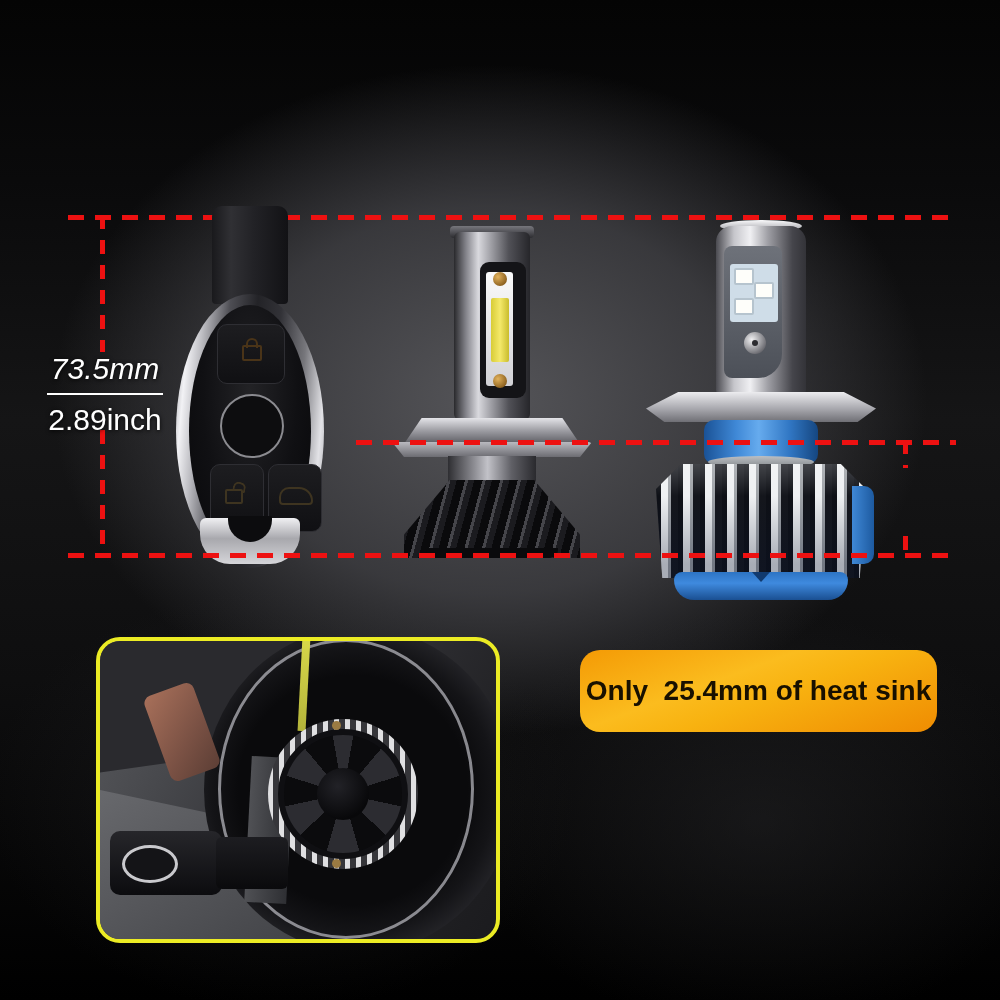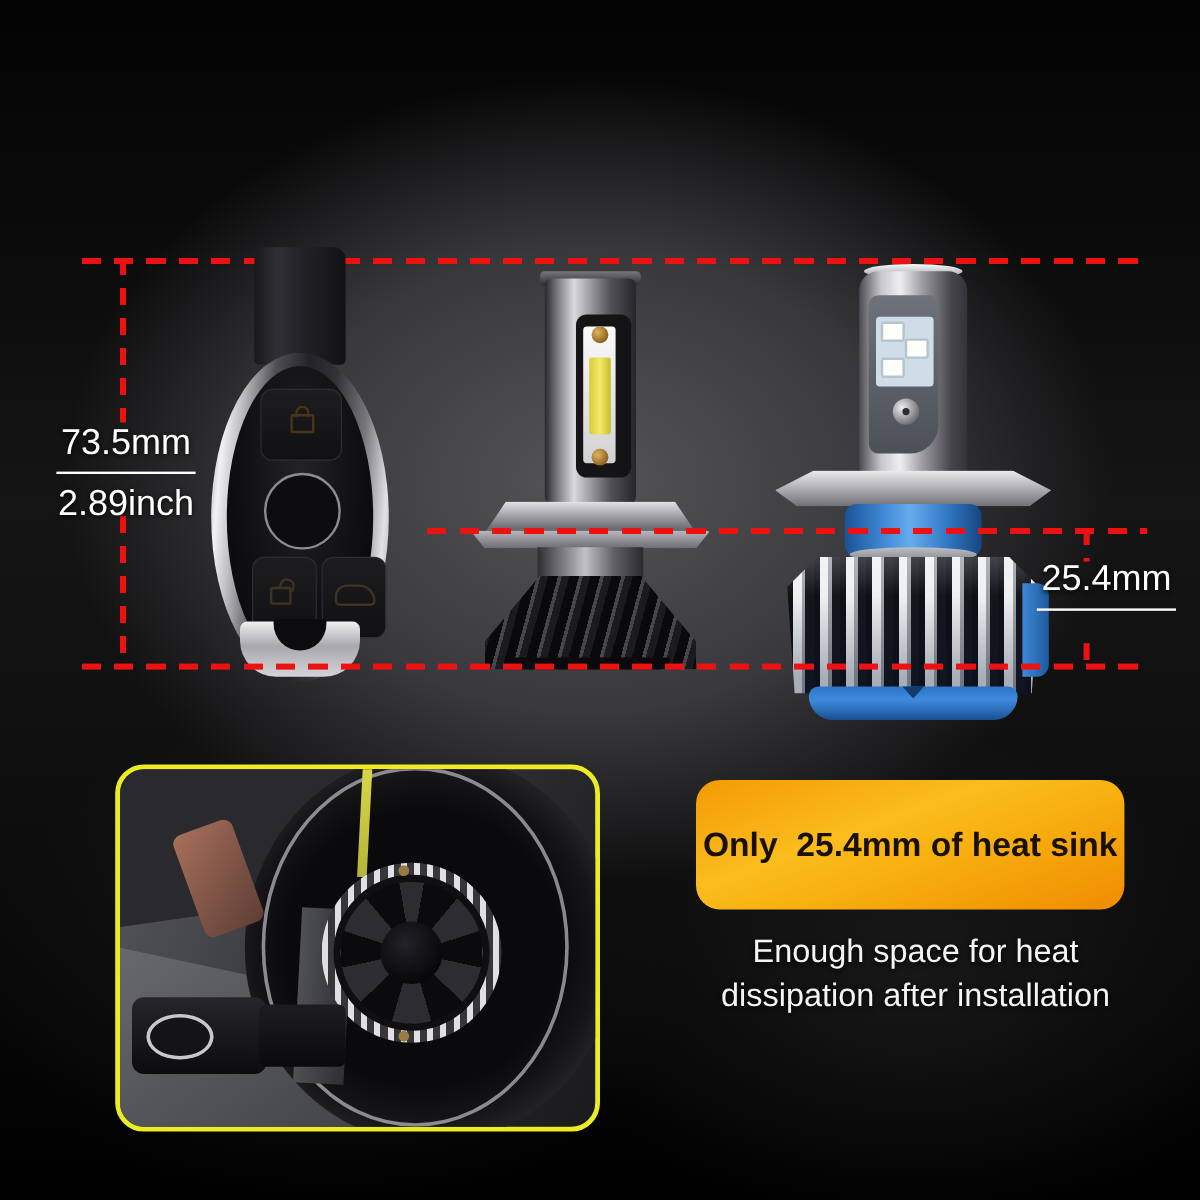--- a/index.html
+++ b/index.html
@@ -27,21 +27,21 @@
     text-shadow:0 0 6px rgba(0,0,0,.8);}
 
   
   .hdash{height:5px;background:repeating-linear-gradient(90deg,#ed1111 0 16px,transparent 16px 27px);}
   .vdash{width:5px;background:repeating-linear-gradient(180deg,#ed1111 0 14px,transparent 14px 25px);}
   .z1{z-index:1}.z3{z-index:3}
 
   
   .measure{z-index:4;text-align:center;color:#fff;font-size:30px;
     text-shadow:0 1px 4px rgba(0,0,0,.9);}
-  .measure .metric{display:inline-block;padding:0 4px 7px 4px;border-bottom:2px solid #fff;}
+  .measure .metric{display:inline-block;padding:0 4px 7px 4px;border-bottom:2px solid #fff;font-style:italic;}
   .measure .imperial{display:block;padding-top:8px;}
 
   
   .key{left:176px;top:206px;width:148px;height:362px;z-index:2;}
   .key-blade{position:absolute;left:36px;top:0;width:76px;height:98px;border-radius:10px 10px 4px 4px;
     background:linear-gradient(90deg,#19191c,#303034 25%,#222226 55%,#121215);}
   .key-bodyring{position:absolute;left:0;top:88px;width:148px;height:274px;border-radius:50%;
     background:linear-gradient(95deg,#8e8e93 0%,#f2f2f5 9%,#bfbfc4 17%,#4e4e54 32%,#232327 48%,#323237 62%,#77777c 78%,#e2e2e6 91%,#9a9a9f 100%);}
   .key-bodyin{position:absolute;left:13px;top:99px;width:122px;height:252px;border-radius:50%;
     background:radial-gradient(ellipse at 50% 35%,#232326 0%,#101013 55%,#08080a 100%);}
@@ -150,21 +150,21 @@
   .ph-bracket{left:148px;top:116px;width:42px;height:146px;transform:rotate(3deg);
     background:linear-gradient(90deg,#505155,#2e2f33);}
   .ph-conn{left:10px;top:190px;width:112px;height:64px;border-radius:10px;
     background:linear-gradient(180deg,#26262a,#0c0c0f);}
   .ph-connoval{left:22px;top:204px;width:56px;height:38px;border-radius:50%;
     border:3px solid #c9c9cd;background:#141417;box-sizing:border-box;}
   .ph-connarm{left:116px;top:196px;width:72px;height:52px;border-radius:6px;
     background:linear-gradient(180deg,#1d1d21,#0a0a0c);}
 
   
-  .callout{left:580px;top:650px;width:357px;height:108px;border-radius:20px;z-index:2;
+  .callout{left:580px;top:650px;width:357px;height:82px;border-radius:20px;z-index:2;
     display:flex;flex-direction:row;align-items:center;justify-content:center;
     background:linear-gradient(160deg,#f49a05 0%,#fbbc1e 38%,#f8b210 55%,#ef8c02 100%);}
   .callout div{font-size:28px;font-weight:bold;color:#181000;line-height:1.32;white-space:pre-wrap;}
   .notes{left:542px;top:776px;width:442px;z-index:2;display:flex;flex-direction:column;gap:26px;
     text-align:center;color:#f4f4f4;font-size:27px;line-height:1.32;
     text-shadow:0 1px 4px rgba(0,0,0,.9);}
 </style>
 </head>
 <body>
 
@@ -177,21 +177,20 @@
   <div class="abs vdash z3" style="left:100px;top:215px;height:137px;"></div>
   <div class="abs vdash z3" style="left:100px;top:430px;height:126px;"></div>
   <div class="abs vdash z3" style="left:903px;top:440px;height:28px;"></div>
   <div class="abs vdash z3" style="left:903px;top:536px;height:22px;"></div>
 
   <div class="abs measure" style="left:38px;top:352px;width:134px;">
     <span class="metric">73.5mm</span>
     <span class="imperial">2.89inch</span>
   </div>
   <div class="abs measure" style="left:850px;top:466px;width:144px;">
-    <span class="metric">25.4mm</span>
   </div>
 
   <div class="abs key">
     <div class="key-blade"></div>
     <div class="key-bodyring"></div>
     <div class="key-bodyin"></div>
     <div class="key-btn key-lock">
       <span class="glyph-lock"></span>
     </div>
     <div class="key-panic"></div>
@@ -254,19 +253,15 @@
     <div class="ph ph-conn"></div>
     <div class="ph ph-connoval"></div>
     <div class="ph ph-connarm"></div>
   </div>
 
   <div class="abs callout">
     <div>Only  25.4mm of heat sink</div>
   </div>
 
   <div class="abs notes">
-    <div>
-      <div>Enough space for heat</div>
-      <div>dissipation after installation</div>
-    </div>
   </div>
 
 </div>
 
 </body></html>

